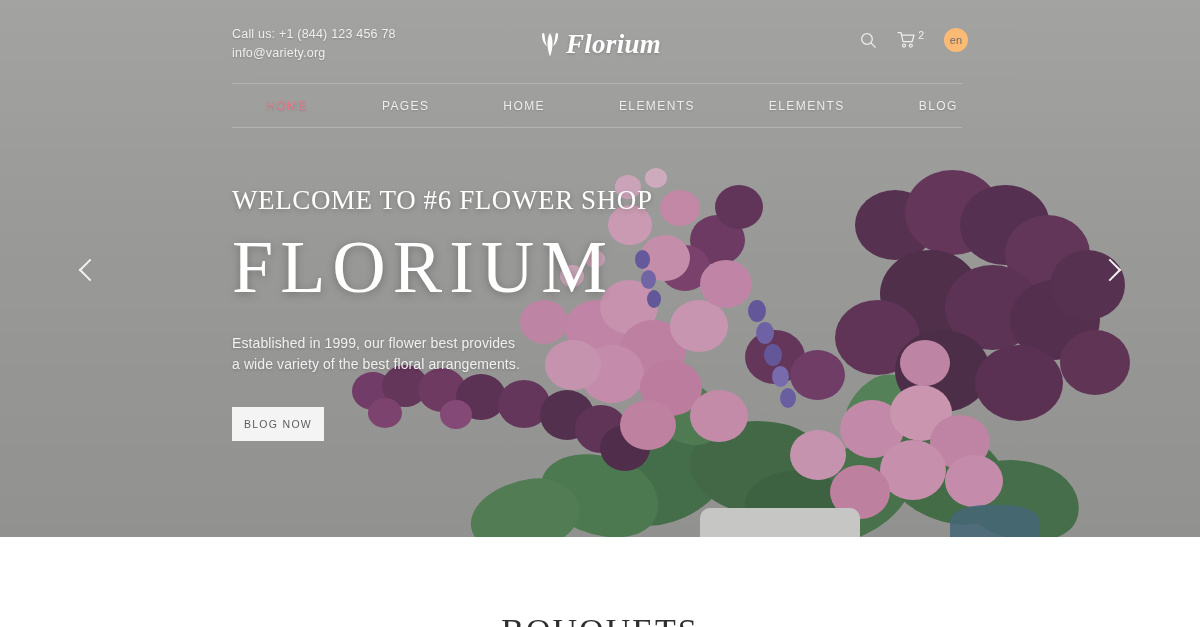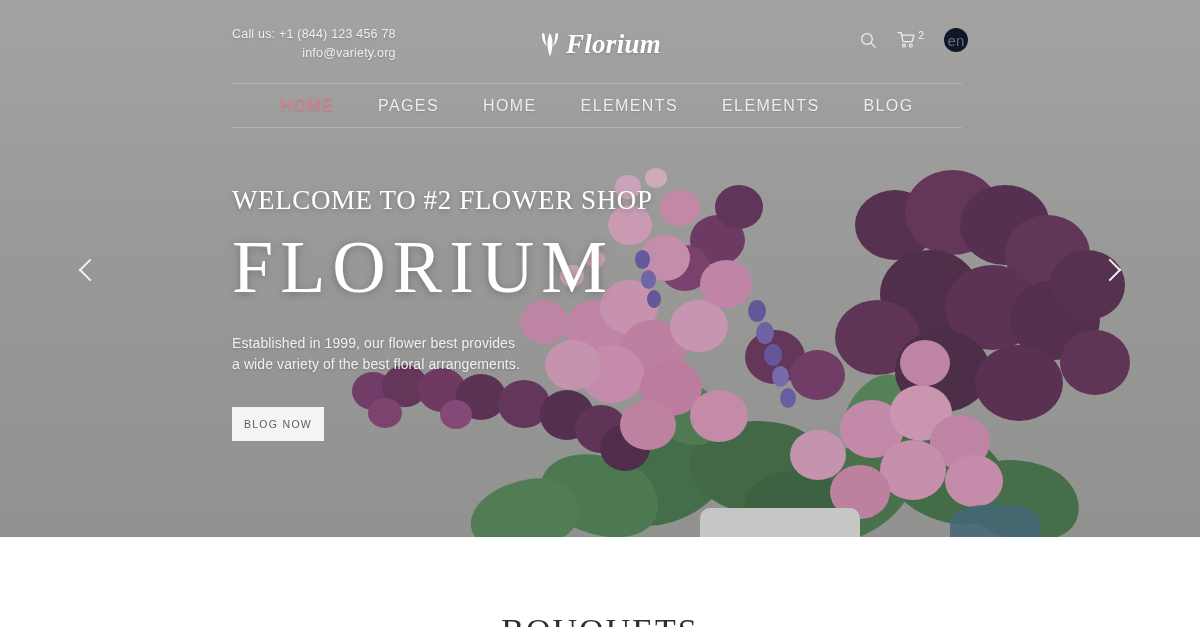--- a/index.html
+++ b/index.html
@@ -19,21 +19,21 @@
       radial-gradient(ellipse 140px 90px at 66% 112%, rgba(40,70,95,.55), rgba(40,70,95,0) 70%),
       linear-gradient(180deg, #b6b6b4 0%, #a8a8a6 45%, #9d9d9b 100%);
   }
   .hero-overlay { position:absolute; inset:0; background:rgba(120,120,120,.30); }
 
   
   .fl { position:absolute; border-radius:50%; filter:blur(.4px); }
   .leaf { position:absolute; border-radius:60% 40% 55% 45%/55% 50% 50% 45%; }
 
   
-  .topbar { position:absolute; left:0; top:0; width:1200px; height:88px; z-index:20;text-align:right; }
+  .topbar { position:absolute; left:0; top:0; width:1200px; height:88px; z-index:20; }
   .contact {
     position:absolute; left:232px; top:25px;
     color:#efefef; font-size:12.5px; line-height:19px; letter-spacing:.2px;
     text-shadow:0 1px 2px rgba(0,0,0,.18);
   }
   .logo {
     position:absolute; left:0; right:0; top:27px; height:34px;
     display:flex; align-items:center; justify-content:center; gap:5px;
   }
   .logo-mark { width:22px; height:26px; display:block; }
@@ -46,35 +46,35 @@
     position:absolute; right:232px; top:28px;
     display:flex; align-items:center; gap:20px;
   }
   .ico { color:#ededed; display:flex; align-items:center; cursor:pointer; }
   .cart-wrap { position:relative; display:flex; align-items:flex-start; }
   .cart-badge {
     font-size:10.5px; color:#f0f0f0; margin-left:2px; margin-top:-2px;
     font-family:"Liberation Sans", sans-serif;
   }
   .lang {
-    width:24px; height:24px; border-radius:50%; background:#0f172a;
-    color:#6d6d6d; font-size:15px; display:flex; align-items:center;
+    width:24px; height:24px; border-radius:50%; background:#fdba74;
+    color:#6d6d6d; font-size:11px; display:flex; align-items:center;
     justify-content:center; cursor:pointer; letter-spacing:.2px;
   }
 
   
   .navwrap {
     position:absolute; left:232px; top:83px; width:730px; height:45px; z-index:20;
     border-top:1px solid rgba(255,255,255,.22);
     border-bottom:1px solid rgba(255,255,255,.22);
   }
   .nav { display:flex; align-items:center; justify-content:center; height:100%; gap:44px; }
   .nav a {
-    color:#ededed; font-size:16px; letter-spacing:1.4px; text-decoration:none;
-    cursor:pointer; text-shadow:0 1px 2px rgba(0,0,0,.15);
+    color:#ededed; font-size:12px; letter-spacing:1.4px; text-decoration:none;
+    cursor:pointer; text-shadow:0 1px 2px rgba(0,0,0,.15);margin-left:30px;
   }
   .nav a.active { color:#e4798c; }
 
   
   .slide { position:absolute; left:232px; top:185px; z-index:15; width:560px; }
   .eyebrow {
     font-family:"Liberation Serif", serif; color:#fff; font-size:27px;
     letter-spacing:.6px; line-height:1.15; text-shadow:0 2px 5px rgba(0,0,0,.22);
   }
   .bigtitle {
@@ -208,21 +208,21 @@
     <div class="hero-overlay"></div>
 
     <div class="arrow left">
       <span class="chev l"></span>
     </div>
     <div class="arrow right">
       <span class="chev r"></span>
     </div>
 
     <div class="slide">
-      <div class="eyebrow">WELCOME TO #2 FLOWER SHOP</div>
+      <div class="eyebrow">WELCOME TO #6 FLOWER SHOP</div>
       <div class="bigtitle">FLORIUM</div>
       <div class="lede">
         <div>Established in 1999, our flower best provides</div>
         <div>a wide variety of the best floral arrangements.</div>
       </div>
       <button class="cta">BLOG NOW</button>
     </div>
   </div>
 
   <div class="topbar">

